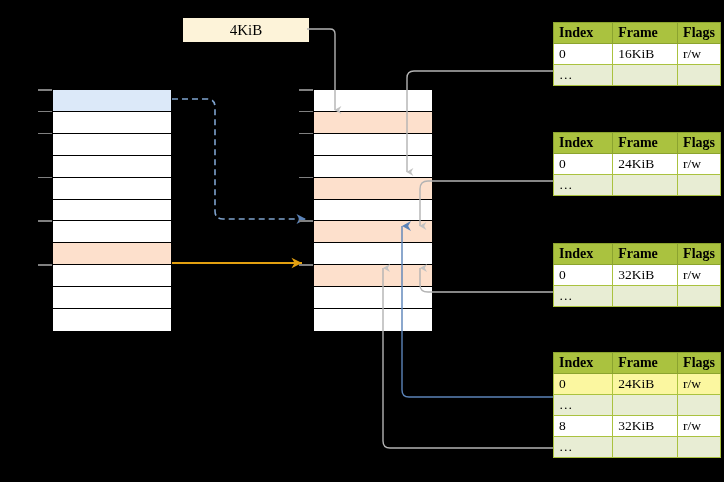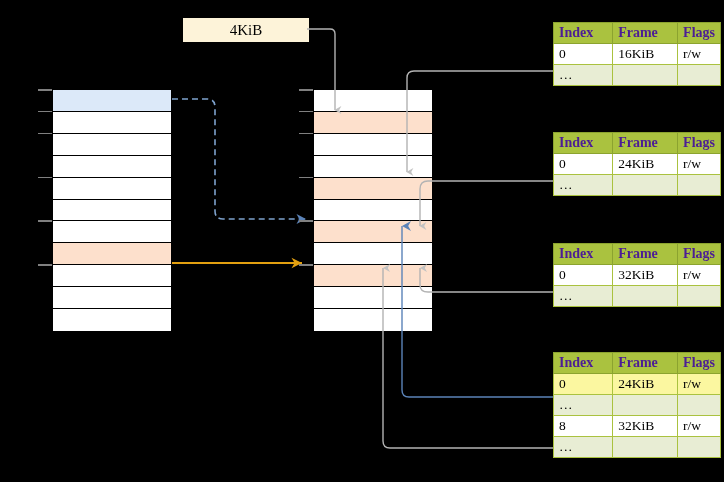--- a/index.html
+++ b/index.html
@@ -9,21 +9,21 @@
   .cell{box-sizing:border-box;border-bottom:1.5px solid #000;background:#ffffff;}
   .cell:last-child{border-bottom:none;}
   .cell.blue{background:#dce9f9;}
   .cell.orange{background:#fde0cc;}
   .tick{position:absolute;height:1.5px;background:#808080;}
   .label-box{position:absolute;background:#fdf3d9;border:1px solid #fdf3d9;
              color:#000;font-size:15px;text-align:center;line-height:22px;
              font-family:"Liberation Serif", serif;}
   table.pt{position:absolute;border-collapse:collapse;background:#fff;
            font-family:"Liberation Serif", serif;font-size:13.5px;color:#000;}
-  table.pt th{background:#aac23f;color:#4c1d95;font-weight:bold;text-align:left;
+  table.pt th{background:#aac23f;color:#000000;font-weight:bold;text-align:left;
               padding:2px 5px;border:1px solid #8ba32f;font-size:14px;}
   table.pt td{padding:2px 5px;border:1px solid #aac23f;background:#ffffff;
               height:16px;white-space:nowrap;}
   table.pt tr.alt td{background:#e8edd4;}
   table.pt td.hl{background:#fbf7a0;}
   svg.wires{position:absolute;left:0;top:0;width:724px;height:482px;pointer-events:none;}
 </style>
 </head>
 <body>
 

